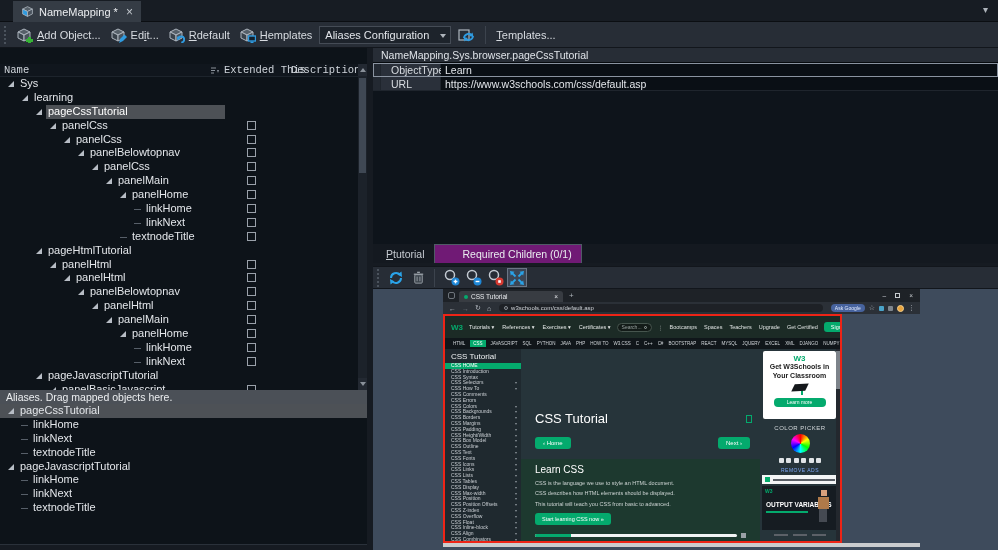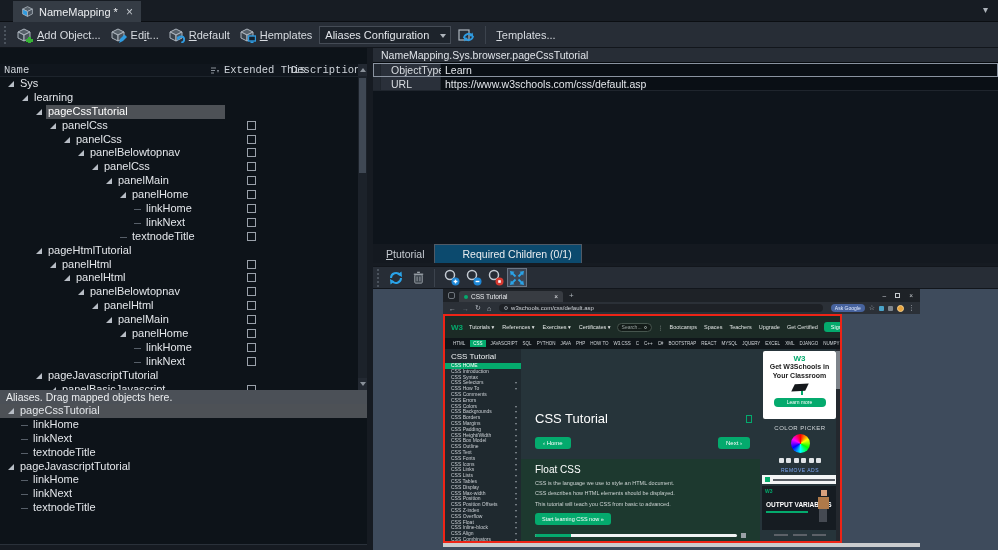--- a/index.html
+++ b/index.html
@@ -53,21 +53,21 @@
   .right-panel{position:absolute;left:373px;top:48px;width:625px;height:502px;background:#161b22;}
   .rp-header{position:absolute;left:0;top:0;width:625px;height:14px;background:#272d36;color:#dfe3e8;display:flex;align-items:center;padding:0 8px;font-size:10.5px;}
   .rp-grid{position:absolute;left:0;top:14px;width:625px;height:182px;background:#0e141b;border-top:1px solid #060a0e;}
   .grow{position:relative;display:flex;height:14px;border-bottom:1px solid #1f252d;}
   .grow.sel{outline:1px solid #8a93a0;outline-offset:-1px;}
   .gstrip{width:8px;background:#232932;border-right:1px solid #1f252d;}
   .gname{width:60px;background:#2a303a;color:#d8dce1;line-height:14px;padding-left:10px;border-right:1px solid #1f252d;font-size:10.5px;}
   .gval{flex:1;background:#0a0f15;color:#e2e5ea;line-height:14px;padding-left:4px;font-size:10.5px;white-space:nowrap;overflow:hidden;}
   .rp-tabs{position:absolute;left:0;top:196px;width:625px;height:19px;background:#141920;display:flex;align-items:flex-end;padding-left:4px;}
   .rtab{height:17px;line-height:17px;padding:0 9px;color:#c6cbd1;font-size:10.5px;}
-  .rtab.active{height:19px;line-height:19px;background:#0c4a6e;border:1px solid #505a66;border-bottom:none;color:#e9ecef;padding-left:28px;}
+  .rtab.active{height:19px;line-height:19px;background:#701a75;border:1px solid #505a66;border-bottom:none;color:#e9ecef;padding-left:28px;}
   
   .pv-toolbar{position:absolute;left:0;top:218px;width:625px;height:23px;background:#272d36;border-top:1px solid #12161c;border-bottom:1px solid #12161c;display:flex;align-items:center;}
   .pbtn{width:20px;height:19px;display:flex;align-items:center;justify-content:center;margin:0 1px;}
   .pbtn.active{background:#3c4655;border:1px solid #6b7685;}
   .pv-area{position:absolute;left:0;top:241px;width:625px;height:261px;background:#3e4b5c;overflow:hidden;}
   .shot{position:absolute;left:70px;top:0;width:477px;height:258px;}
   
   .b-tabbar{position:absolute;left:0;top:0;width:477px;height:13px;background:#1e2227;display:flex;align-items:center;font-size:6.5px;color:#c8ccd0;}
   .b-tabsearch{width:7px;height:7px;border:1px solid #6e747b;border-radius:2px;margin:0 4px 0 5px;}
   .b-tab{display:flex;align-items:center;gap:3px;background:#383c42;border-radius:3px 3px 0 0;height:11px;margin-top:2px;padding:0 5px;width:104px;color:#e8eaed;}
@@ -644,21 +644,21 @@
             <div class="w-main">
               <div class="w-h1row">
                 <span class="w-h1">CSS Tutorial</span>
                 <span class="w-bmk"></span>
               </div>
               <div class="w-btnrow">
                 <span class="w-btn">‹ Home</span>
                 <span class="w-btn next">Next ›</span>
               </div>
               <div class="w-learn">
-                <div class="w-h2">Float CSS</div>
+                <div class="w-h2">Learn CSS</div>
                 <div id="w-lines">
                     <div class="wline">CSS is the language we use to style an HTML document.</div>
                     <div class="wline">CSS describes how HTML elements should be displayed.</div>
                     <div class="wline">This tutorial will teach you CSS from basic to advanced.</div>
                   </div>
                 <div class="w-cta">Start learning CSS now »</div>
                 <div class="w-progress">
                   <div class="w-track">
                       <div class="w-fill"></div>
                     </div>

